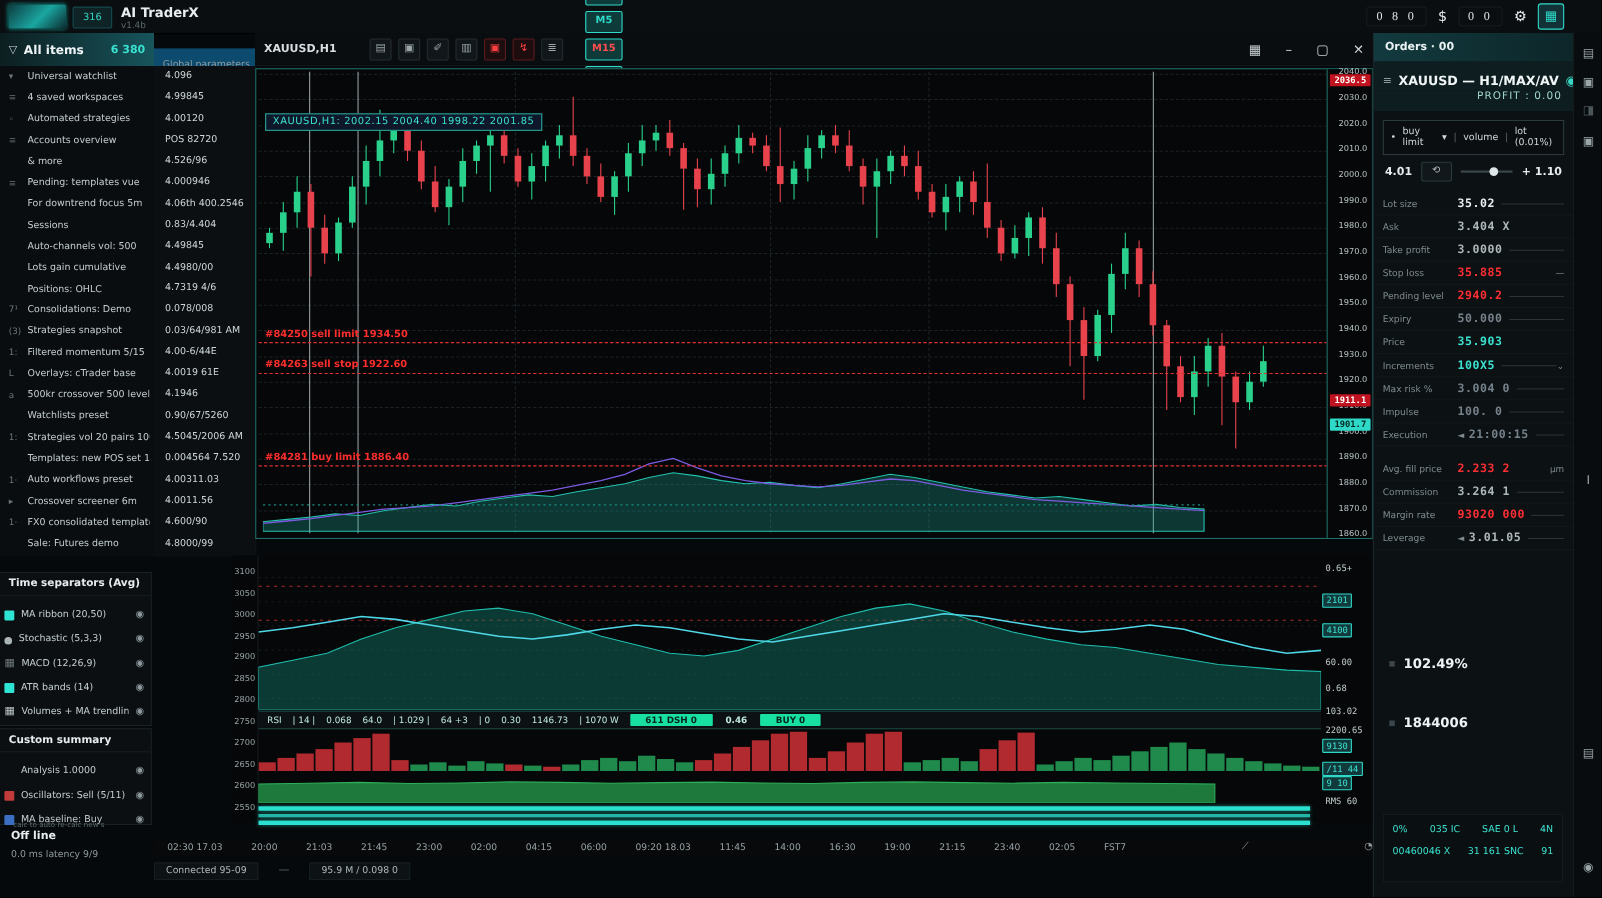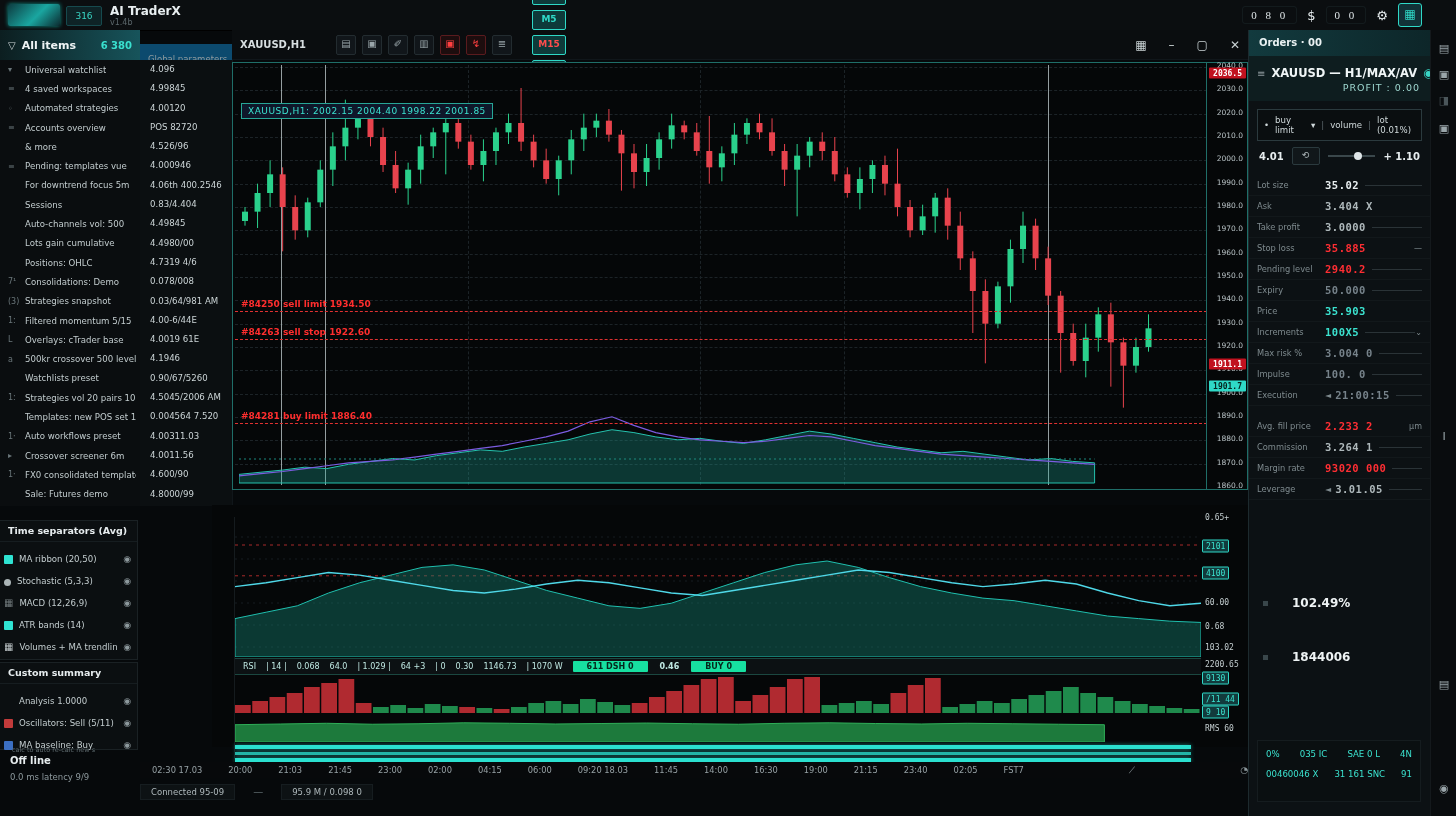--- a/index.html
+++ b/index.html
@@ -83,21 +83,21 @@
   .order-lbl{position:absolute;left:6px;transform:translateY(-13px);color:#ff2e2e;font-size:9px;font-weight:bold;}
   .ptag{position:absolute;right:1px;transform:translateY(-50%);font-size:8px;font-weight:bold;
     padding:1px 4px;border-radius:1px;}
   .ptag.red{background:#c1121f;color:#fff;}
   .ptag.teal{background:#2fd9c7;color:#06251f;}
 
   
   #lower{left:212px;top:505px;width:1036px;height:242px;background:#050708;}
   #lo-axis{position:absolute;left:0;top:0;width:22px;height:100%;}
   .lo-tick{position:absolute;right:2px;transform:translateY(-50%);color:#98a3a6;font-size:7.5px;}
-  #lo-plot{position:absolute;left:22px;top:12px;width:966px;height:242px;border-left:1px solid #151b1e;}
+  #lo-plot{position:absolute;left:22px;top:0;width:966px;height:242px;border-left:1px solid #151b1e;}
   .strip{position:absolute;left:0;top:141px;width:100%;height:17px;background:#0c1113;border-top:1px solid #1b4740;
     border-bottom:1px solid #1b4740;display:flex;align-items:center;gap:10px;padding:0 8px;box-sizing:border-box;}
   .strip .seg{color:#bfe8e2;font-size:8px;white-space:nowrap;}
   .strip .badge{background:#17e0a0;color:#05271b;font-size:8px;font-weight:bold;padding:1px 14px;border-radius:1px;white-space:nowrap;}
   .strip .badge.plain{background:none;color:#bfe8e2;padding:1px 2px;}
   .stripes{position:absolute;left:0;top:228px;width:99%;}
   .stripe{height:4px;background:#2be0cf;margin-bottom:3px;box-shadow:0 0 4px #2be0cf88;}
   #lo-tags{position:absolute;left:988px;top:0;width:48px;height:242px;}
   .lo-tag{position:absolute;left:2px;font-size:8px;transform:translateY(-50%);padding:1px 3px;border-radius:1px;white-space:nowrap;}
   .lo-tag.boxed{background:#123a3c;border:1px solid #2fd9c7;color:#3be2cf;}
@@ -129,21 +129,21 @@
   .op-slider .knob{position:absolute;right:28%;top:-3px;width:8px;height:8px;border-radius:50%;background:#dfe6e8;}
   .op-row{display:flex;align-items:center;height:20px;border-bottom:1px solid #12181b;padding:0 8px;}
   .op-row .l{width:68px;color:#7e8a8e;font-size:8.3px;flex:none;}
   .op-row .ch{color:#7e8a8e;font-size:8px;margin-right:4px;}
   .op-row .v{font-size:10.5px;font-weight:bold;letter-spacing:0.5px;}
   .op-row .line{flex:1;border-bottom:1px solid #2a3337;margin-left:6px;height:1px;}
   .op-row .x{margin-left:auto;color:#7e8a8e;font-size:8px;}
   .v-white{color:#e8eef0;} .v-grey{color:#aeb8bb;} .v-dim{color:#76828a;}
   .v-red{color:#ff2e33;} .v-cyan{color:#3be2cf;}
   .op-gap{height:10px;}
-  .op-stat{padding-left:14px;color:#eef3f4;font-size:12px;font-weight:bold;display:flex;align-items:center;gap:24px;}
+  .op-stat{padding-left:14px;color:#eef3f4;font-size:12px;font-weight:bold;display:flex;align-items:center;gap:8px;}
   .op-stat .sq{width:5px;height:5px;background:#39464a;display:inline-block;}
   .op-footer{position:absolute;left:8px;bottom:14px;width:164px;height:62px;background:#0a0f11;
     border:1px solid #151c1f;box-sizing:border-box;padding:8px 8px 0 8px;}
   .op-frow{display:flex;justify-content:space-between;margin-bottom:10px;}
   .op-frow span{color:#3be2cf;font-size:8.6px;}
 
   
   #rail{left:1430px;top:30px;width:26px;height:786px;background:#090c0e;border-left:1px solid #14191c;}
   .rail-ic{position:absolute;left:50%;transform:translateX(-50%);color:#9aa6aa;font-size:11px;}
 </style>
@@ -587,20 +587,34 @@
         <div class="tick" style="top: 398.667px;">1870.0</div>
         <div class="tick" style="top: 422px;">1860.0</div>
         <div class="ptag red mono" style="top: 10px;">2036.5</div>
         <div class="ptag red mono" style="top: 300.767px;">1911.1</div>
         <div class="ptag teal mono" style="top: 322.7px;">1901.7</div>
       </div>
     <div class="ohlc-label">XAUUSD,H1:  2002.15  2004.40  1998.22  2001.85</div>
   </div>
 
   <div class="abs" id="lower">
+    <div id="lo-axis">
+        <div class="lo-tick" style="top: 14px;">3100</div>
+        <div class="lo-tick" style="top: 33.5px;">3050</div>
+        <div class="lo-tick" style="top: 53px;">3000</div>
+        <div class="lo-tick" style="top: 72.5px;">2950</div>
+        <div class="lo-tick" style="top: 92px;">2900</div>
+        <div class="lo-tick" style="top: 111.5px;">2850</div>
+        <div class="lo-tick" style="top: 131px;">2800</div>
+        <div class="lo-tick" style="top: 150.5px;">2750</div>
+        <div class="lo-tick" style="top: 170px;">2700</div>
+        <div class="lo-tick" style="top: 189.5px;">2650</div>
+        <div class="lo-tick" style="top: 209px;">2600</div>
+        <div class="lo-tick" style="top: 228.5px;">2550</div>
+      </div>
     <div id="lo-plot">
       <div class="strip" id="lo-strip">
           <span class="seg">RSI</span>
           <span class="seg">| 14 |</span>
           <span class="seg">0.068</span>
           <span class="seg">64.0</span>
           <span class="seg">| 1.029 |</span>
           <span class="seg">64 +3</span>
           <span class="seg">| 0</span>
           <span class="seg">0.30</span>

